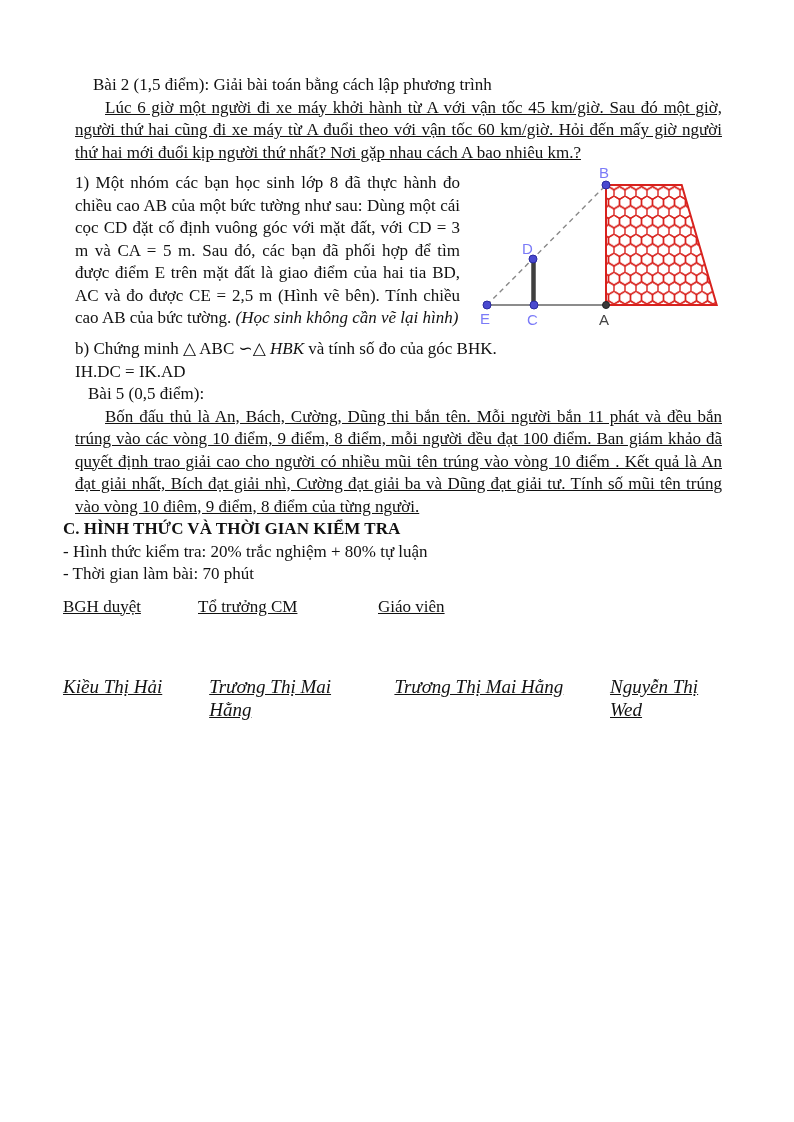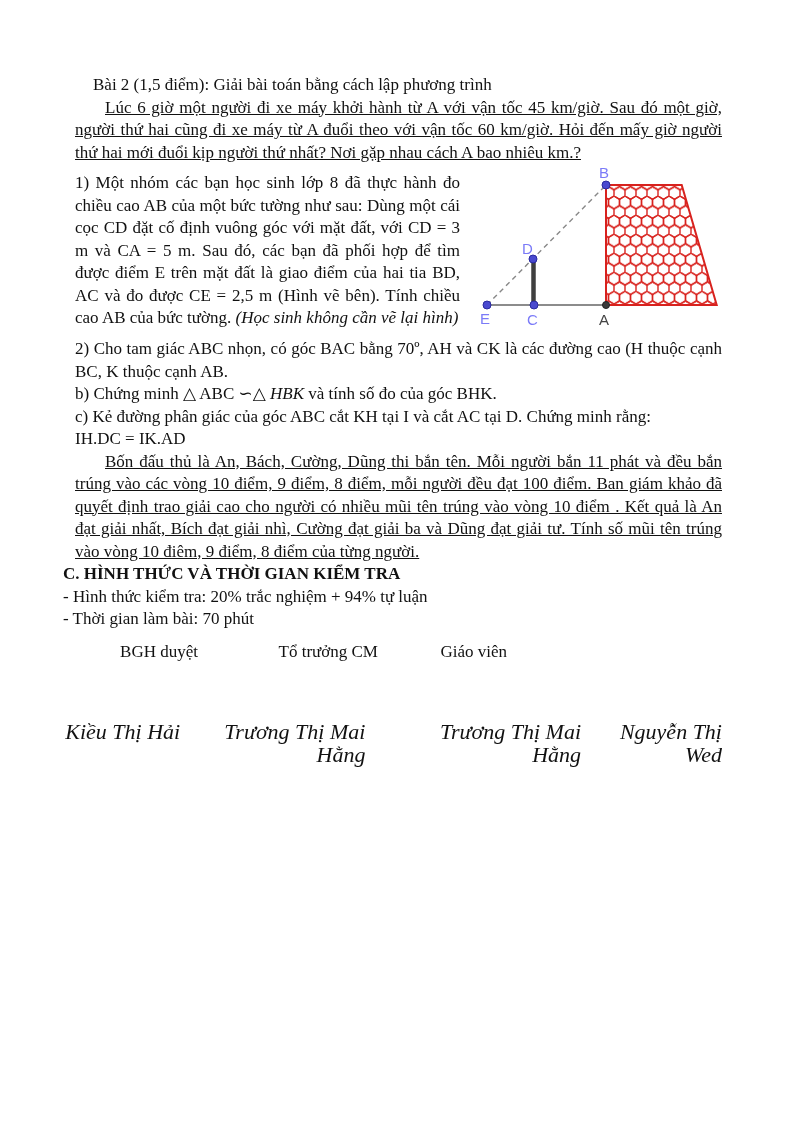--- a/index.html
+++ b/index.html
@@ -21,26 +21,26 @@
   .ind13{text-indent:13px;}
   .ind30{text-indent:30px;text-decoration:underline;}
   .out12{margin-left:-12px;}
   .bold{font-weight:bold;}
   .ital{font-style:italic;}
   .part1-row{display:flex;align-items:center;}
   .part1-text{width:385px;text-align:justify;}
   .figure-box{width:287px;margin-right:-25px;}
   .figure-box svg{display:block;margin-top:-6px;}
   .sig-table{display:flex;margin-left:-12px;margin-top:10px;}
-  .sig-col{text-align:right;}
+  .sig-col{text-align:left;text-decoration:underline;}
   .sig-col.c1{width:135px;}
   .sig-col.c2{width:180px;}
   .sig-col.c3{width:215px;}
   .sig-col.c4{width:129px;}
-  .sig-names{display:flex;margin-left:-12px;margin-top:58px;font-style:italic;font-size:22px;gap:29px;}
+  .sig-names{display:flex;margin-left:-12px;margin-top:58px;font-style:italic;font-size:19px;gap:29px;}
   .figlabel{font-family:"Liberation Sans", sans-serif;font-size:15px;}
 </style>
 </head>
 <body>
 
 <div class="page">
   <div class="content">
 
     <p class="ind18">Bài 2 (1,5 điểm): Giải bài toán bằng cách lập phương trình</p>
     <p class="jst ind30">Lúc 6 giờ một người đi xe máy khởi hành từ A với vận tốc 45 km/giờ. Sau đó một giờ, người thứ hai cũng đi xe máy từ A đuổi theo với vận tốc 60 km/giờ. Hỏi đến mấy giờ người thứ hai mới đuổi kịp người thứ nhất? Nơi gặp nhau cách A bao nhiêu km.?</p>
@@ -79,32 +79,31 @@
 
           <text class="figlabel" x="139" y="20" fill="#7b7bf8">B</text>
           <text class="figlabel" x="62" y="96" fill="#7b7bf8">D</text>
           <text class="figlabel" x="20" y="166" fill="#7b7bf8">E</text>
           <text class="figlabel" x="67" y="167" fill="#7b7bf8">C</text>
           <text class="figlabel" x="139" y="167" fill="#444444">A</text>
         </svg>
       </div>
     </div>
 
-    <p class="jst">2) Cho tam giác ABC nhọn, có góc BAC bằng 70º, AH và CK là các đường cao (H thuộc cạnh BC, K thuộc cạnh AB.</p>
 
 
     <p><span>b) Chứng minh △ ABC ∽△ </span><span class="ital">HBK</span><span>  và tính số đo của góc BHK.</span></p>
 
-    <p class="jst">c) Kẻ đường phân giác của góc ABC cắt KH tại I và cắt AC tại D. Chứng minh rằng:</p>
     <p>IH.DC = IK.AD</p>
 
+    <p class="ind13">Bài 5 (0,5 điểm):</p>
     <p class="jst ind30">Bốn đấu thủ là An, Bách, Cường, Dũng thi bắn tên. Mỗi người bắn 11 phát và đều bắn trúng vào các vòng 10 điểm, 9 điểm, 8 điểm, mỗi người đều đạt 100 điểm. Ban giám khảo đã quyết định trao giải cao cho người có nhiều mũi tên trúng vào vòng 10 điểm . Kết quả là An đạt giải nhất, Bích đạt giải nhì, Cường đạt giải ba và Dũng đạt giải tư. Tính số mũi tên trúng vào vòng 10 điêm, 9 điểm, 8 điểm của từng người.</p>
 
     <p class="bold out12">C. HÌNH THỨC VÀ THỜI GIAN KIỂM TRA</p>
-    <p class="out12">- Hình thức kiểm tra: 20% trắc nghiệm + 94% tự luận</p>
+    <p class="out12">- Hình thức kiểm tra: 20% trắc nghiệm + 80% tự luận</p>
     <p class="out12">- Thời gian làm bài: 70 phút</p>
 
     <div class="sig-table">
       <div class="sig-col c1">BGH duyệt</div>
       <div class="sig-col c2">Tổ trưởng CM</div>
       <div class="sig-col c4">Giáo viên</div>
     </div>
 
     <div class="sig-names">
       <div class="sig-col c1">Kiều Thị Hải</div>

